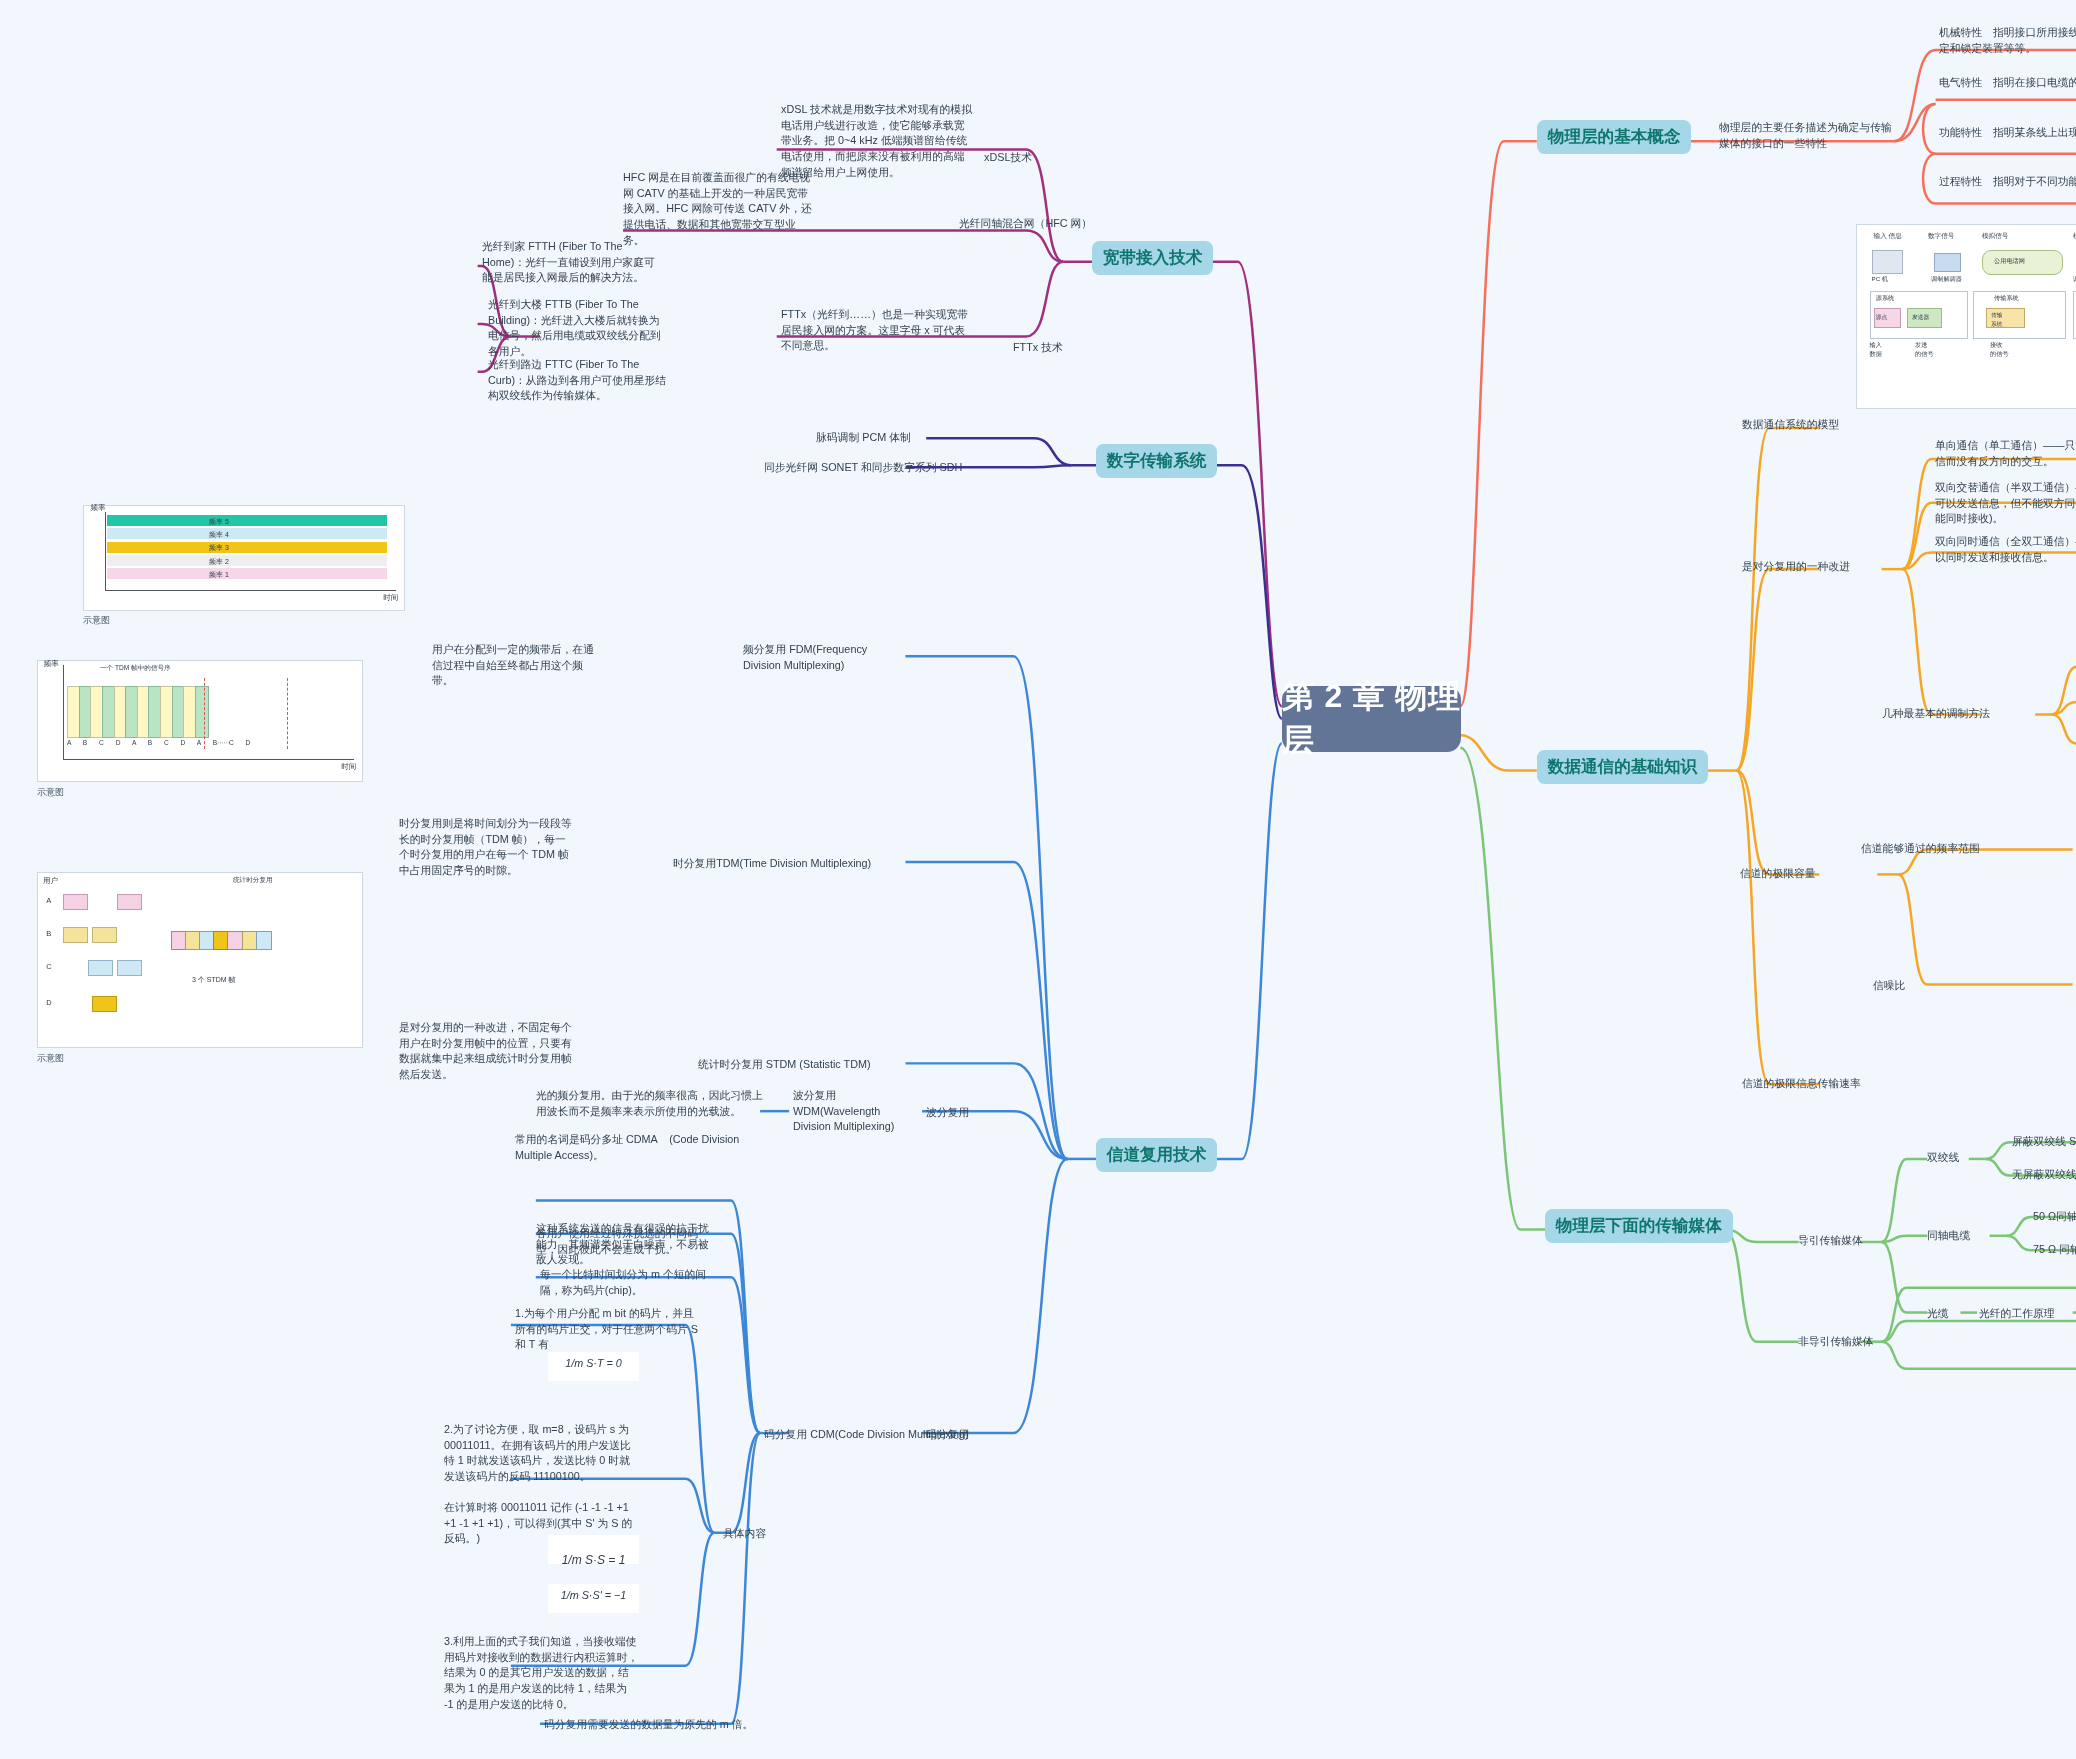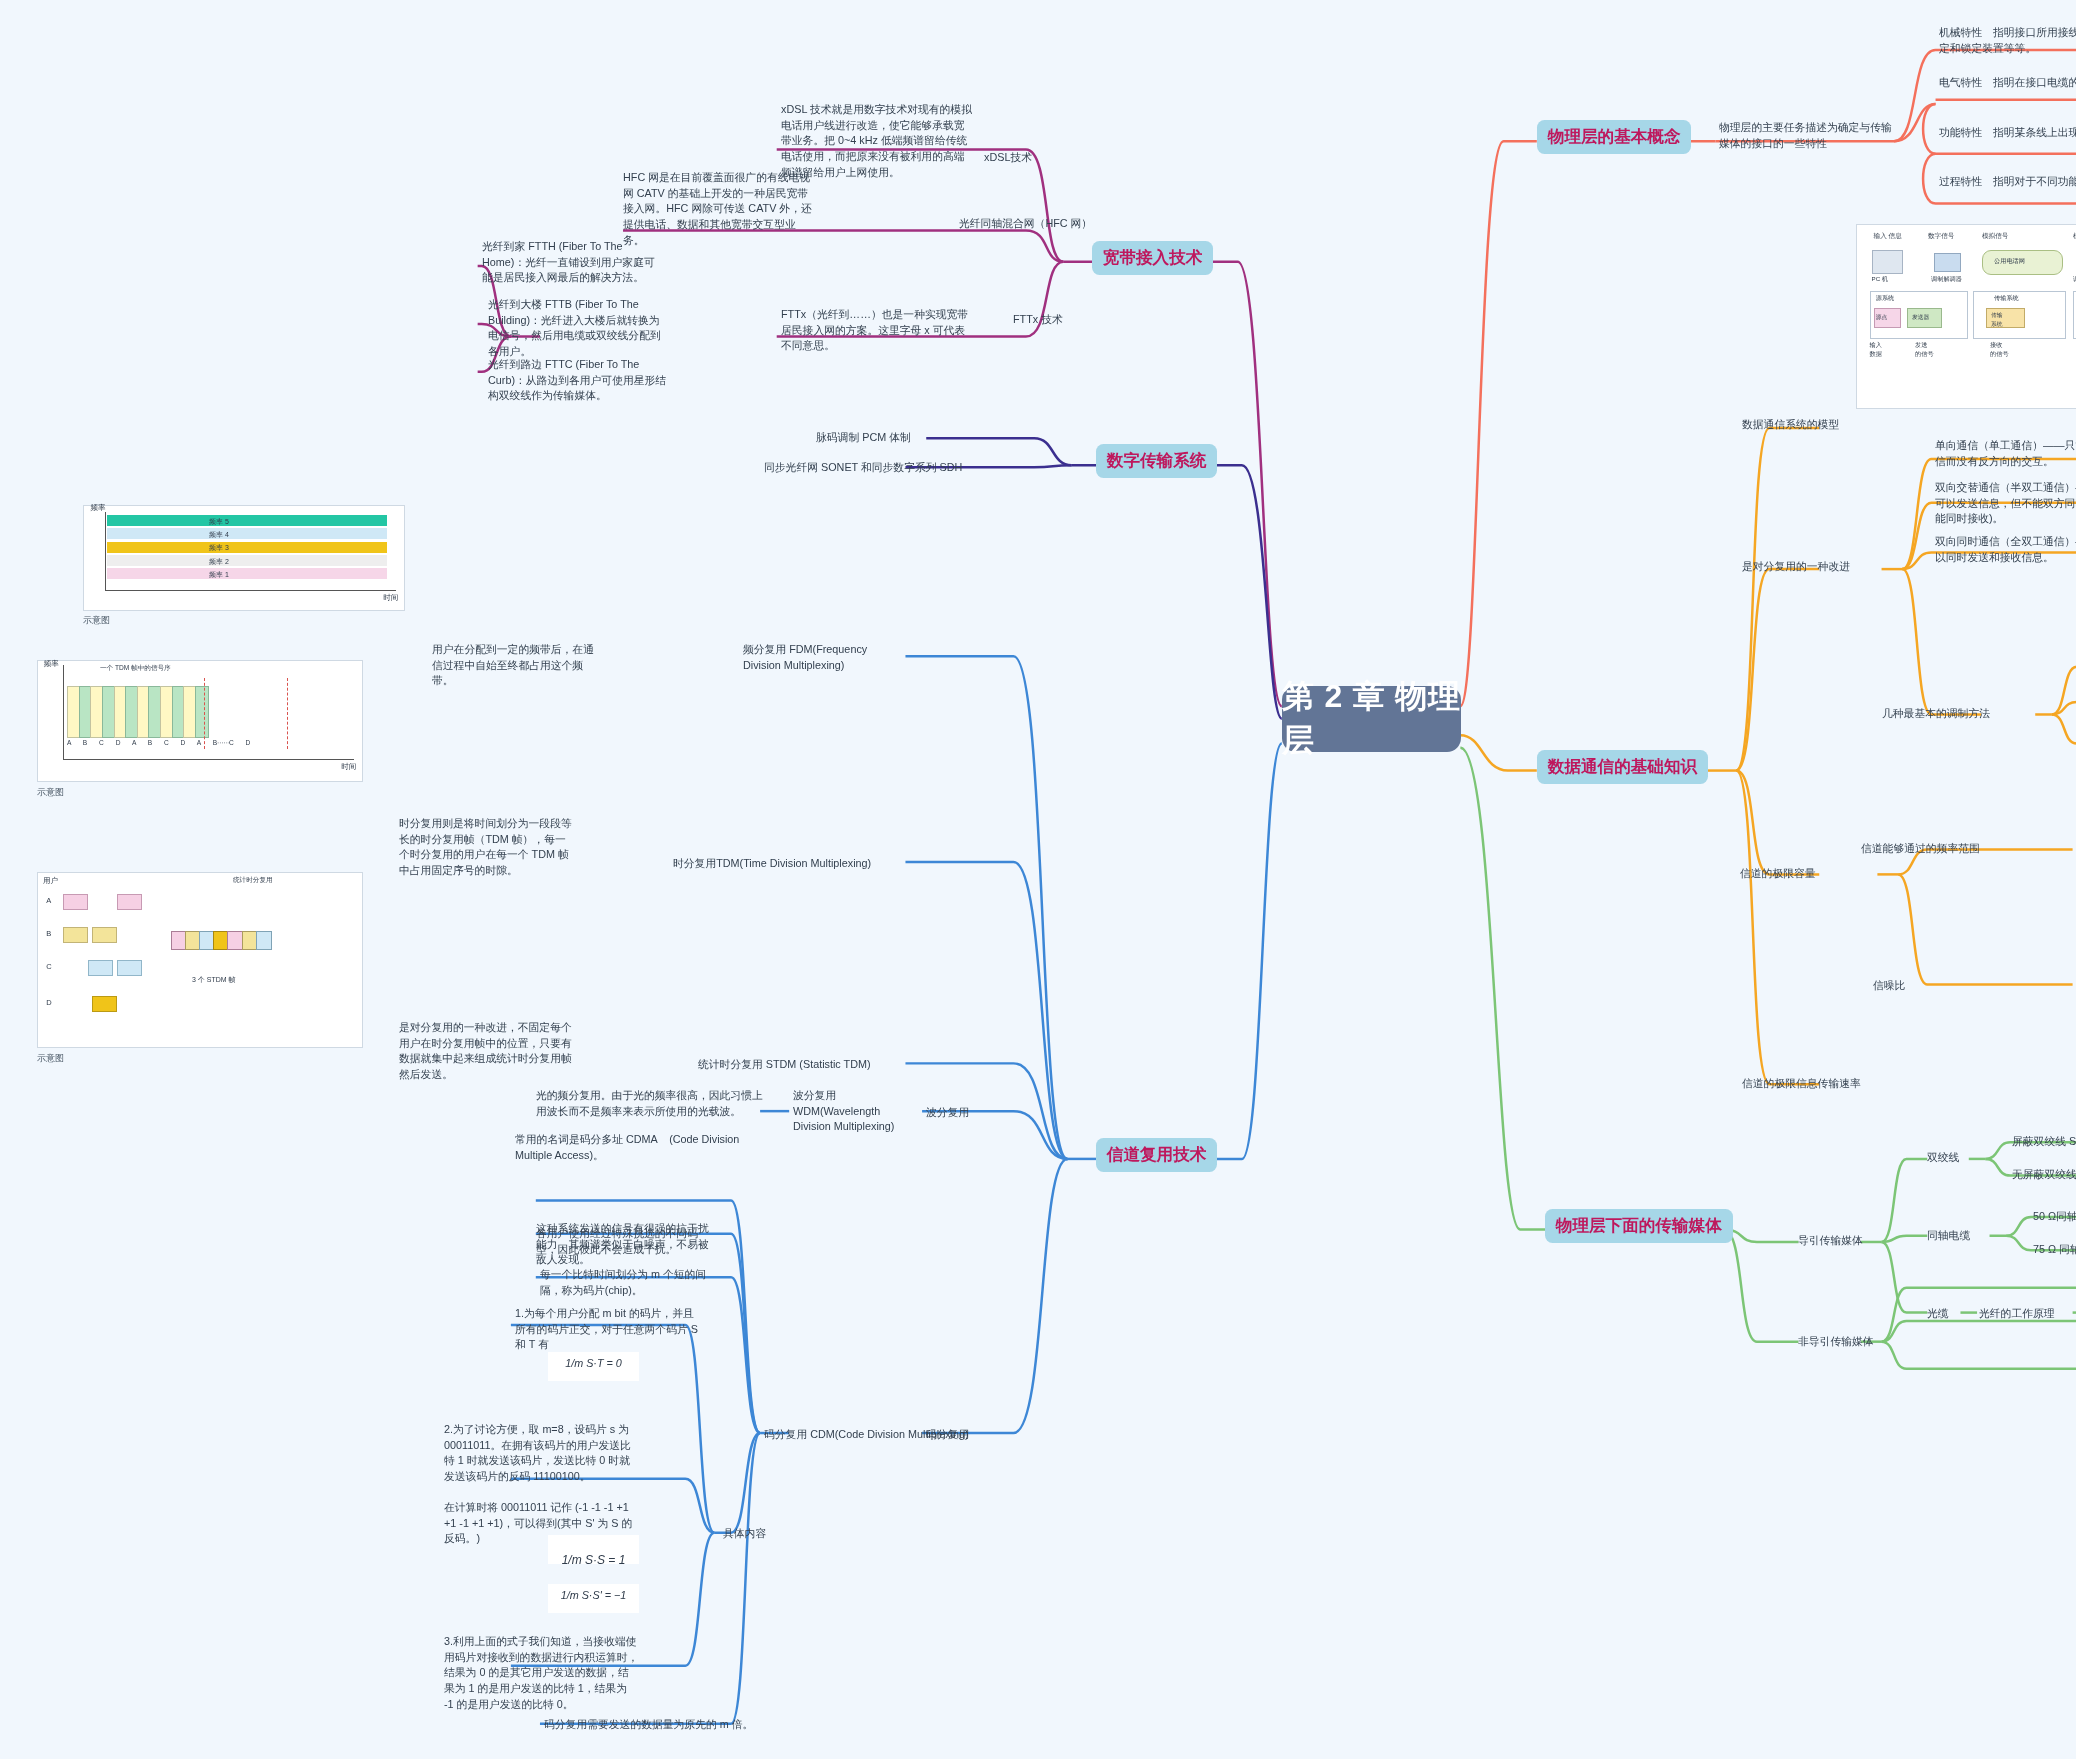--- a/index.html
+++ b/index.html
@@ -16,21 +16,21 @@
   .center-node{
     position:absolute;left:1282px;top:686px;width:179px;height:66px;
     background:#627596;border-radius:14px;color:#fff;
     font-size:32px;font-weight:bold;letter-spacing:0.8px;
     display:flex;align-items:center;justify-content:center;
     z-index:40;
   }
   
   .l1{
     position:absolute;background:#a6d7e8;border-radius:7.5px;
-    color:#be185d;font-size:16.6px;font-weight:bold;
+    color:#0f766e;font-size:16.6px;font-weight:bold;
     display:flex;align-items:center;justify-content:center;
     padding:5.8px 10.8px;z-index:30;white-space:nowrap;
   }
   
   .tn{position:absolute;font-size:10.8px;line-height:1.45;color:#33404f;white-space:pre-wrap;z-index:20;}
   .imgcap{position:absolute;font-size:9px;color:#4a5866;z-index:16;}
   
   .dg{position:absolute;background:#fff;border:0.8px solid #cfd9e3;z-index:14;}
   .dashed{position:absolute;border-left:1.2px dashed #d9534f;}
   svg{display:block;}
@@ -162,21 +162,21 @@
 <div class="tn" style="left:1939px;top:75px;width:328px;">电气特性　指明在接口电缆的各条线上出现的电压的范围。</div>
 <div class="tn" style="left:1939px;top:125px;width:328px;">功能特性　指明某条线上出现的某一电平的电压表示何种意义。</div>
 <div class="tn" style="left:1939px;top:174px;width:328px;">过程特性　指明对于不同功能的各种可能事件的出现顺序。</div>
 
 <div class="tn" style="left:984px;top:150px;">xDSL技术</div>
 <div class="tn" style="left:781px;top:102px;width:191px;">xDSL 技术就是用数字技术对现有的模拟电话用户线进行改造，使它能够承载宽带业务。把 0~4 kHz 低端频谱留给传统电话使用，而把原来没有被利用的高端频谱留给用户上网使用。</div>
 
 <div class="tn" style="left:959px;top:216px;">光纤同轴混合网（HFC 网）</div>
 <div class="tn" style="left:623px;top:170px;width:191px;">HFC 网是在目前覆盖面很广的有线电视网 CATV 的基础上开发的一种居民宽带接入网。HFC 网除可传送 CATV 外，还提供电话、数据和其他宽带交互型业务。</div>
 
-<div class="tn" style="left:1013px;top:312px;">FTTx 技术</div>
+<div class="tn" style="left:1013px;top:340px;">FTTx 技术</div>
 <div class="tn" style="left:781px;top:307px;width:191px;">FTTx（光纤到……）也是一种实现宽带居民接入网的方案。这里字母 x 可代表不同意思。</div>
 <div class="tn" style="left:482px;top:239px;width:179px;">光纤到家 FTTH (Fiber To The Home)：光纤一直铺设到用户家庭可能是居民接入网最后的解决方法。</div>
 <div class="tn" style="left:488px;top:297px;width:179px;">光纤到大楼 FTTB (Fiber To The Building)：光纤进入大楼后就转换为电信号，然后用电缆或双绞线分配到各用户。</div>
 <div class="tn" style="left:488px;top:357px;width:179px;">光纤到路边 FTTC (Fiber To The Curb)：从路边到各用户可使用星形结构双绞线作为传输媒体。</div>
 
 <div class="tn" style="left:816px;top:430px;">脉码调制 PCM 体制</div>
 <div class="tn" style="left:764px;top:460px;">同步光纤网 SONET 和同步数字系列 SDH</div>
 
 <div class="tn" style="left:743px;top:642px;width:137px;">频分复用 FDM(Frequency Division Multiplexing)</div>
 <div class="tn" style="left:432px;top:642px;width:162px;">用户在分配到一定的频带后，在通信过程中自始至终都占用这个频带。</div>

